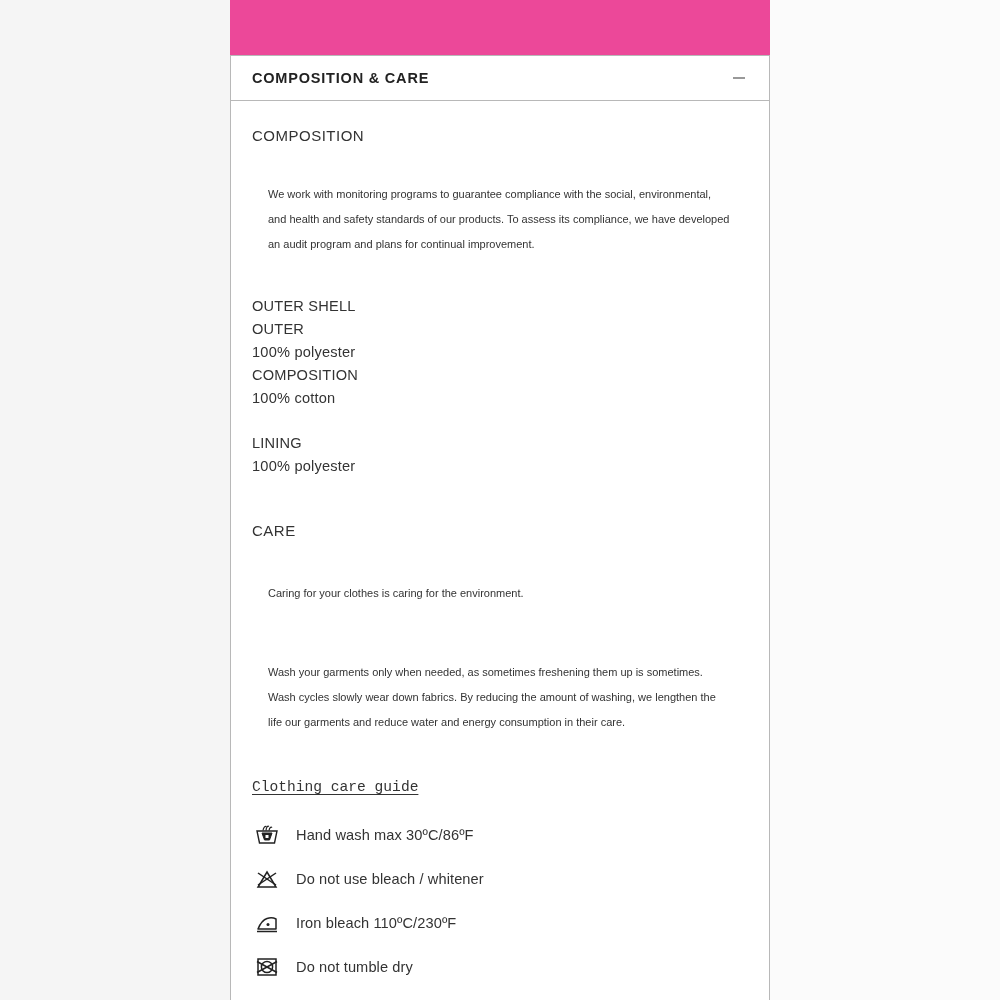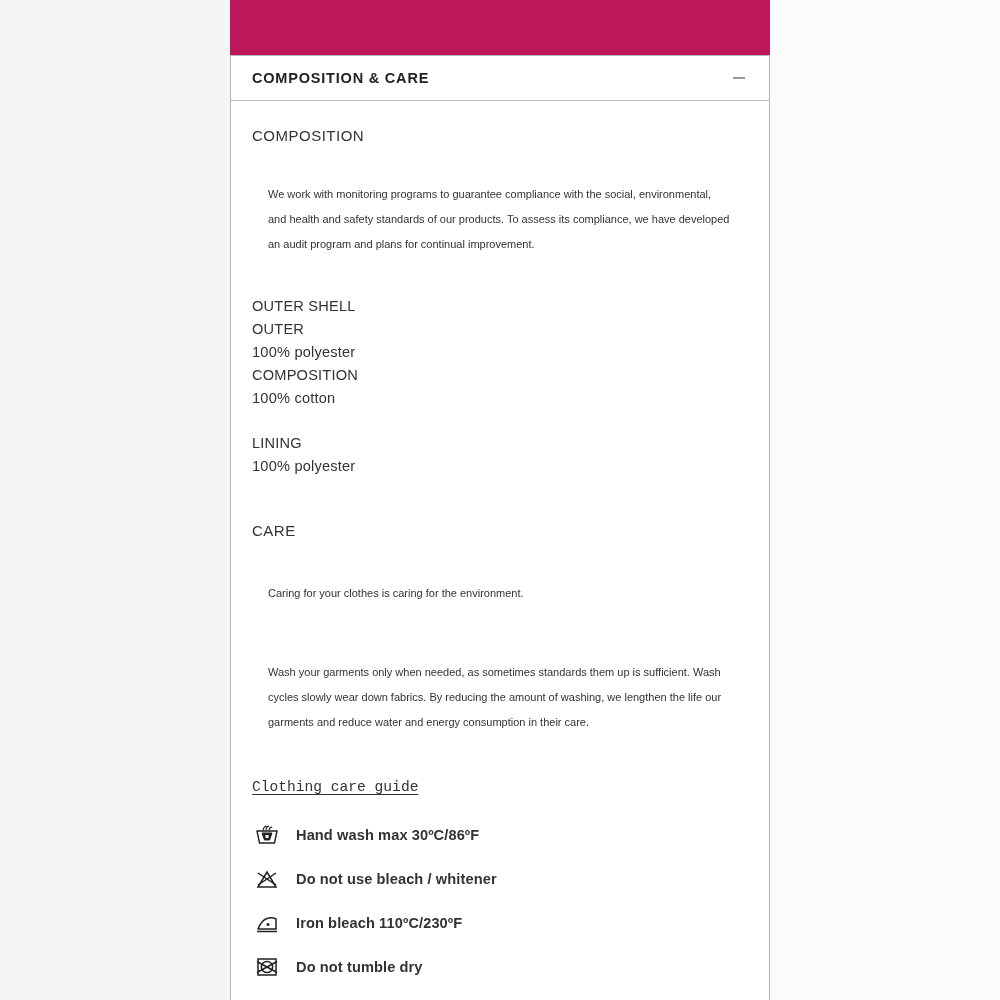--- a/index.html
+++ b/index.html
@@ -12,21 +12,21 @@
     background: #f7f7f7;
     font-family: "Liberation Sans", sans-serif;
     -webkit-font-smoothing: antialiased;
     overflow: hidden;
   }
 
   #page {
     position: relative;
     width: 1000px;
     height: 984px;
-    background: #be185d;
+    background: #ec4899;
   }
 
   
   .backdrop-right {
     position: absolute;
     left: 770px;
     top: 0;
     width: 230px;
     height: 1000px;
     background: #fbfbfb;
@@ -141,21 +141,20 @@
     height: 30px;
     display: flex;
     align-items: center;
     justify-content: center;
     margin-right: 14px;
   }
   .care-text {
     font-size: 14.6px;
     color: #333333;
     letter-spacing: 0.1px;
-    font-weight: bold;
   }
 </style>
 </head>
 <body>
 
 <div id="page">
 
   <div class="backdrop-left"></div>
   <div class="backdrop-right"></div>
 
@@ -198,21 +197,21 @@
       <div class="gap-44"></div>
 
       <div class="section-label">CARE</div>
 
       <div class="gap-26"></div>
 
       <p class="para">Caring for your clothes is caring for the environment.</p>
 
       <div class="gap-22"></div>
 
-      <p class="para">Wash your garments only when needed, as sometimes standards them up is sufficient. Wash cycles slowly wear down fabrics. By reducing the amount of washing, we lengthen the life our garments and reduce water and energy consumption in their care.</p>
+      <p class="para">Wash your garments only when needed, as sometimes freshening them up is sometimes. Wash cycles slowly wear down fabrics. By reducing the amount of washing, we lengthen the life our garments and reduce water and energy consumption in their care.</p>
 
       <div class="gap-26"></div>
 
       <a class="care-link">Clothing care guide</a>
 
       <div class="gap-18"></div>
 
       <ul class="care-list">
 
         <li class="care-row">

